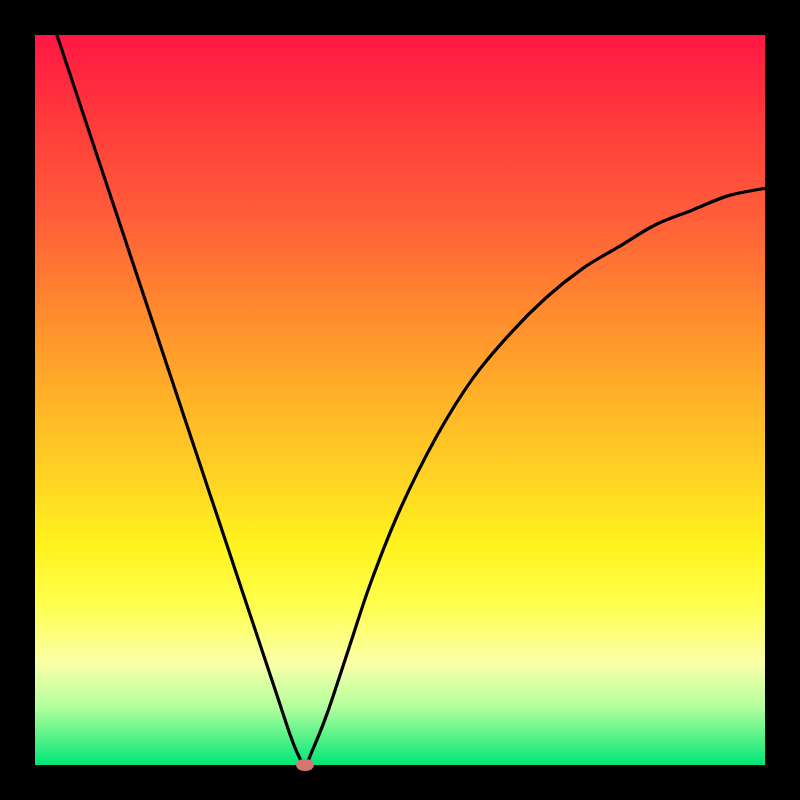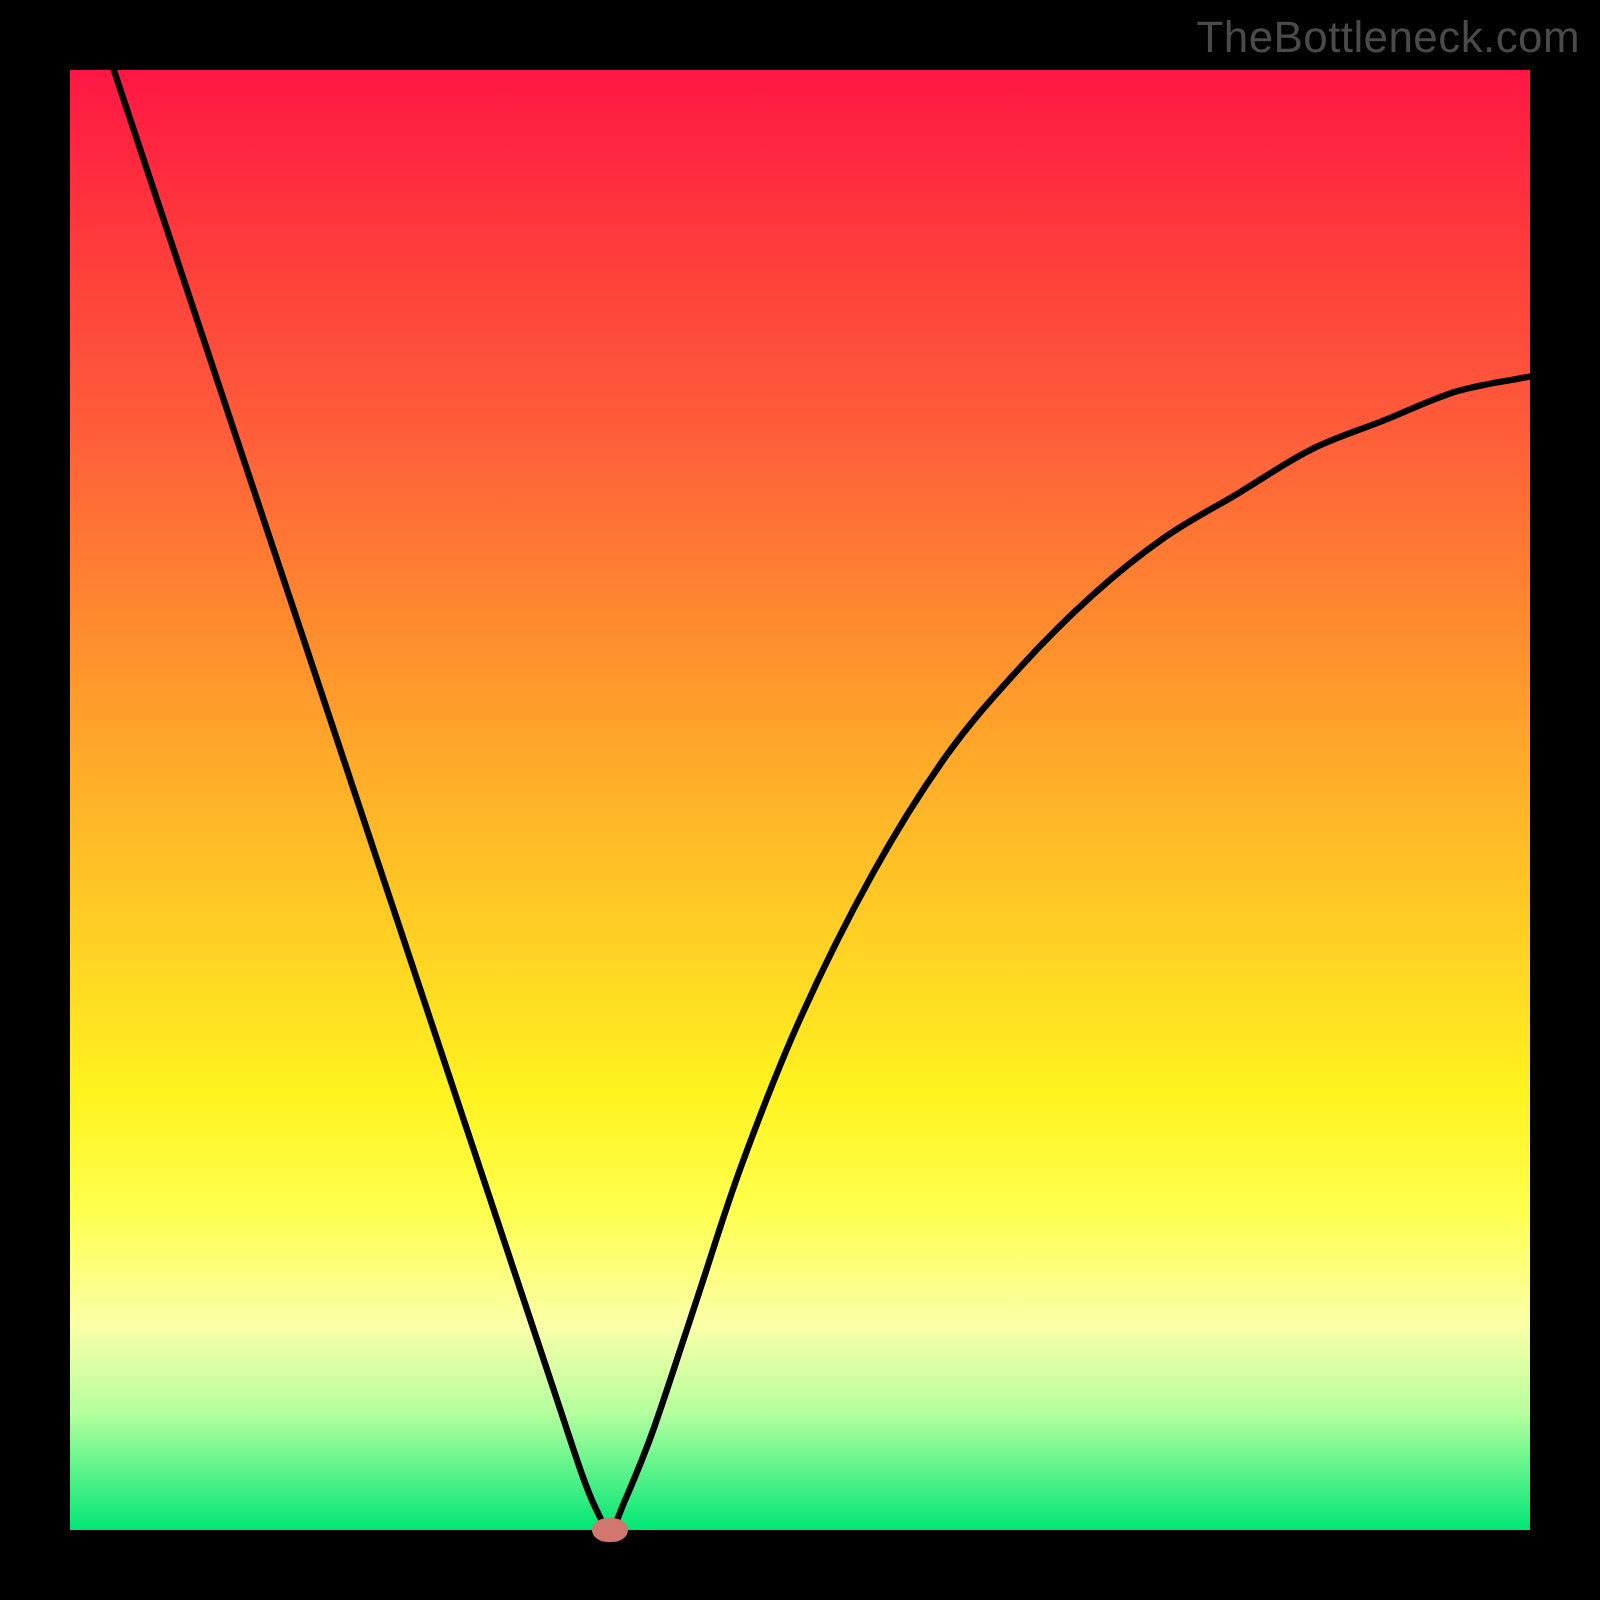--- a/index.html
+++ b/index.html
@@ -67,14 +67,13 @@
 </head>
 <body>
 
 <div class="frame">
   <div class="plot">
     <svg class="curve" viewBox="0 0 730 730" preserveAspectRatio="none">
       <path id="curve-path" fill="none" stroke="#000000" stroke-width="3.2" stroke-linejoin="round" stroke-linecap="round" d="M 21.9 0 C 25.549999999999997 10.949999999999989, 36.5 43.79999999999991, 43.8 65.69999999999993 C 51.099999999999994 87.59999999999995, 58.400000000000006 109.50000000000007, 65.7 131.4000000000001 C 73 153.3000000000001, 80.3 175.20000000000005, 87.6 197.10000000000002 C 94.89999999999999 219, 102.2 240.90000000000003, 109.5 262.8 C 116.8 284.7, 124.10000000000001 306.59999999999997, 131.4 328.49999999999994 C 138.7 350.3999999999999, 146 372.29999999999995, 153.29999999999998 394.2 C 160.59999999999997 416.1, 167.89999999999998 438, 175.2 459.9 C 182.5 481.79999999999995, 189.8 503.70000000000005, 197.10000000000002 525.6 C 204.40000000000003 547.5, 211.7 569.4, 219 591.3 C 226.3 613.1999999999999, 234.81666666666666 638.75, 240.9 657 C 246.98333333333335 675.25, 251.84999999999997 690.4583333333333, 255.49999999999997 700.8 C 259.15 711.1416666666667, 260.3666666666667 714.1833333333333, 262.8 719.05 C 265.23333333333335 723.9166666666666, 267.6666666666667 730.6083333333333, 270.1 730 C 272.53333333333336 729.3916666666667, 273.75 723.9166666666666, 277.4 715.4 C 281.04999999999995 706.8833333333333, 285.9166666666667 695.9333333333333, 292 678.9 C 298.0833333333333 661.8666666666667, 306.59999999999997 635.1, 313.9 613.2 C 321.2 591.3000000000001, 327.28333333333336 570.6166666666667, 335.8 547.5 C 344.31666666666666 524.3833333333333, 354.05 498.8333333333333, 365 474.5 C 375.95 450.1666666666667, 389.33333333333337 423.4, 401.50000000000006 401.5 C 413.66666666666674 379.6, 425.83333333333337 360.1333333333333, 438 343.09999999999997 C 450.16666666666663 326.0666666666666, 462.33333333333337 312.68333333333334, 474.5 299.3 C 486.66666666666663 285.9166666666667, 498.83333333333326 273.75, 510.99999999999994 262.8 C 523.1666666666666 251.85, 535.3333333333334 242.11666666666662, 547.5 233.59999999999997 C 559.6666666666666 225.08333333333331, 571.8333333333334 219.00000000000006, 584 211.70000000000005 C 596.1666666666666 204.40000000000003, 608.3333333333334 195.8833333333333, 620.5 189.79999999999995 C 632.6666666666666 183.7166666666666, 644.8333333333334 180.0666666666667, 657 175.20000000000005 C 669.1666666666666 170.3333333333334, 681.3333333333334 164.25000000000003, 693.5 160.60000000000002 C 705.6666666666666 156.95000000000002, 723.9166666666666 154.51666666666662, 730 153.29999999999995"></path>
     </svg>
     <div id="min-marker" class="marker" style="left: 270.1px; top: 730px; background: rgb(209, 119, 111);"></div>
   </div>
-  <div class="watermark">TheBottleneck.com</div>
 </div>
 
 </body></html>

